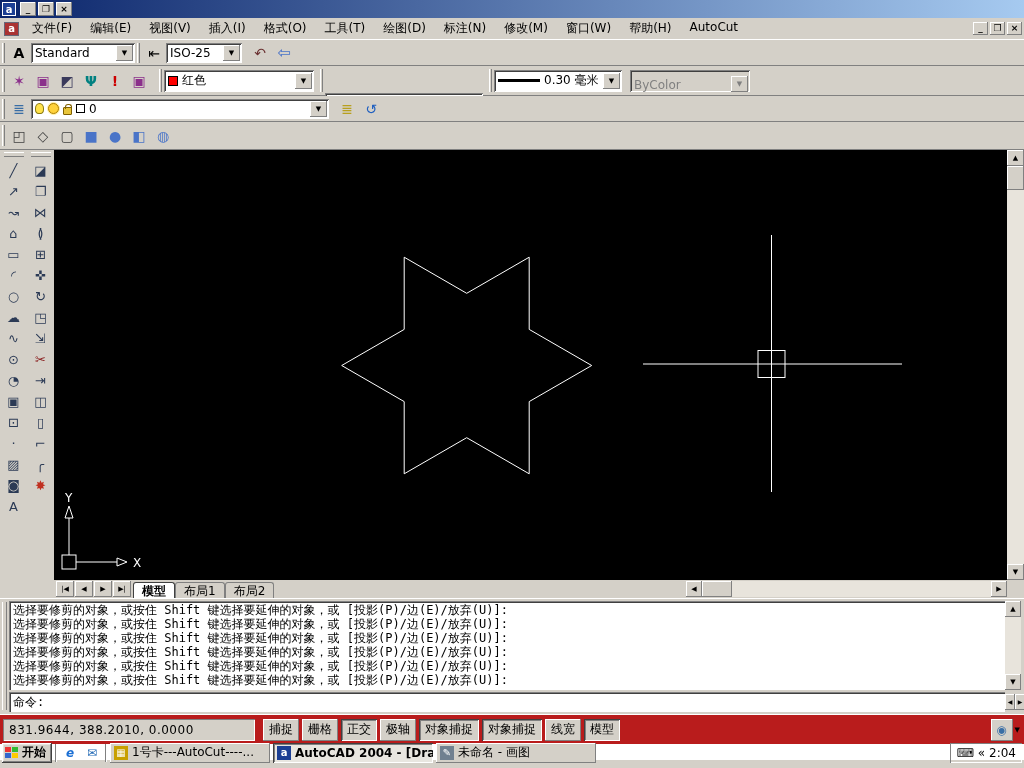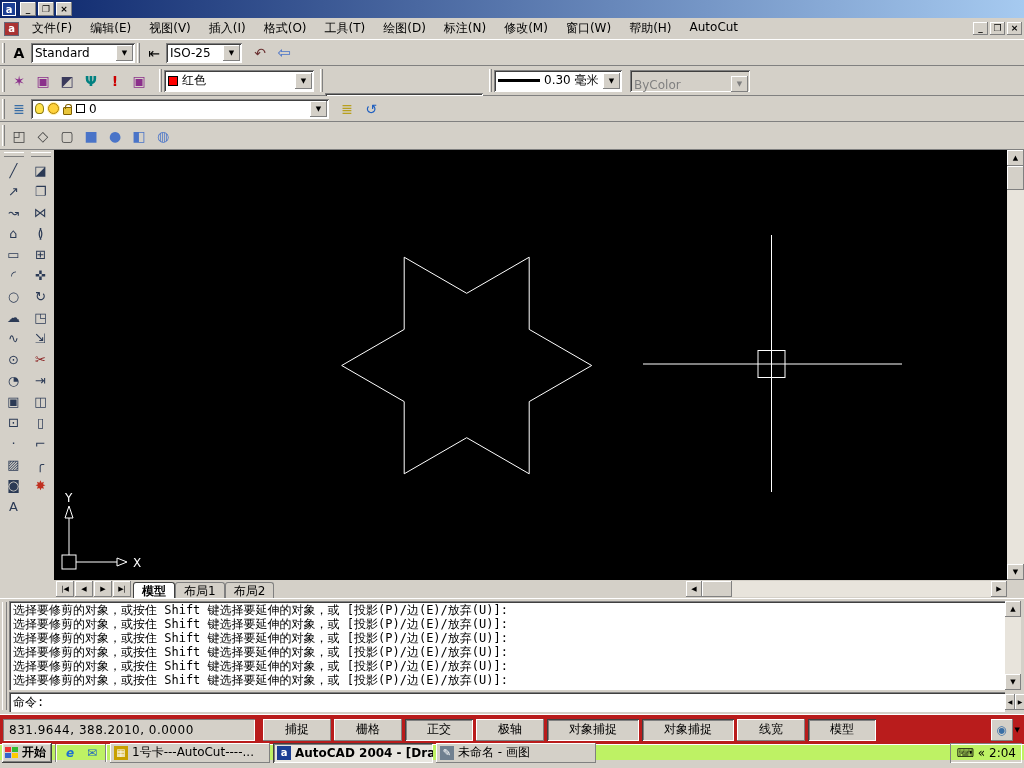--- a/index.html
+++ b/index.html
@@ -72,26 +72,26 @@
   .cmdhist { position:absolute; left:9px; top:2px; width:996px; height:89px; background:#fff; box-shadow:inset 1px 1px 0 #808080, inset 2px 2px 0 #404040; font-family:"DejaVu Sans Mono", monospace; font-size:12px; line-height:14px; padding:2px 4px; white-space:pre; overflow:hidden; }
   .cmdvscroll { position:absolute; left:1005px; top:2px; width:16px; height:89px; background:#e8e4dc; }
   .cmdprompt { position:absolute; left:9px; top:93px; width:996px; height:20px; background:#fff; box-shadow:inset 1px 1px 0 #808080, inset 2px 2px 0 #404040; font-family:"DejaVu Sans Mono", monospace; font-size:12px; padding:2px 4px; }
   .cmdhbtns { position:absolute; left:1005px; top:95px; display:flex; }
   .cmdhbtns .winbtn { width:10px; height:16px; font-size:6px; }
 
   
   .statusbar { top:714px; height:30px; background:#b91c1c; border-top:1px solid #fff; display:flex; align-items:center; }
   .coords { width:252px; height:22px; margin-left:3px; background:#d4d0c8; box-shadow:inset 1px 1px 0 #808080, inset -1px -1px 0 #fff; font-size:12px; display:flex; align-items:center; padding-left:6px; letter-spacing:0.5px; }
   .stbtns { display:flex; gap:3px; margin-left:8px; }
-  .stbtn { height:22px; padding:0 22px; font-size:12px; display:flex; align-items:center; white-space:nowrap; }
+  .stbtn { height:22px; padding:0 6px; font-size:12px; display:flex; align-items:center; white-space:nowrap; }
   .sticons { margin-left:auto; margin-right:4px; display:flex; align-items:center; gap:2px; }
   .satbtn { width:22px; height:22px; font-size:12px; color:#3a6ea5; display:flex; align-items:center; justify-content:center; }
 
   
-  .taskbar { top:744px; height:16px; background:#bef264; border-top:1px solid #fff; display:flex; align-items:center; padding:4px 2px; gap:3px; }
+  .taskbar { top:744px; height:16px; background:#ffffff; border-top:1px solid #fff; display:flex; align-items:center; padding:4px 2px; gap:3px; }
   .startbtn { height:20px; padding:0 6px 0 3px; display:flex; align-items:center; gap:3px; font-weight:bold; font-size:12px; }
   .winflag { width:14px; height:12px; display:grid; grid-template-columns:6px 6px; grid-template-rows:5px 5px; gap:1px; }
   .winflag span:nth-child(1){background:#e33;} .winflag span:nth-child(2){background:#3b3;} .winflag span:nth-child(3){background:#36c;} .winflag span:nth-child(4){background:#fc0;}
   .qlbtn { width:20px; height:18px; font-size:12px; display:flex; align-items:center; justify-content:center; }
   .taskbtn { width:160px; height:20px; padding:0 4px; display:flex; align-items:center; gap:4px; font-size:12px; white-space:nowrap; overflow:hidden; }
   .taskbtn.active { background:#e8e6e0; font-weight:bold; box-shadow: inset 1px 1px 0 #404040, inset -1px -1px 0 #fff, inset 2px 2px 0 #808080; }
   .ticon { width:14px; height:14px; font-size:10px; font-weight:bold; color:#fff; display:flex; align-items:center; justify-content:center; flex:none; }
   .tray { margin-left:auto; height:20px; display:flex; align-items:center; gap:4px; padding:0 6px; box-shadow:inset 1px 1px 0 #808080, inset -1px -1px 0 #fff; font-size:12px; }
   .sep { width:2px; height:18px; border-left:1px solid #808080; border-right:1px solid #fff; }
 </style>

